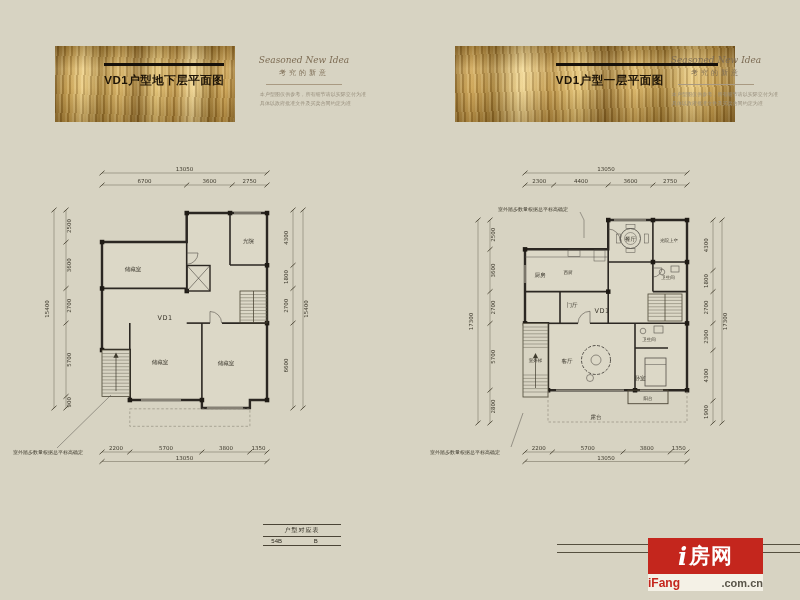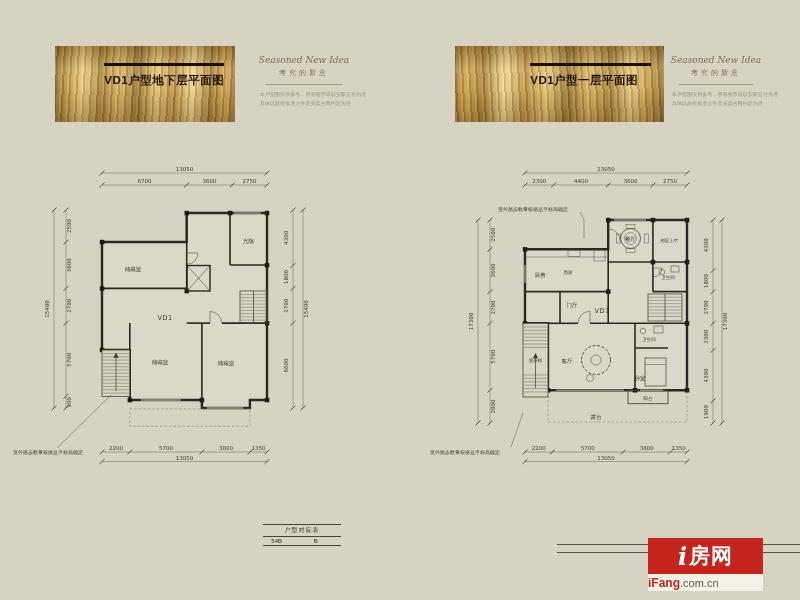--- a/index.html
+++ b/index.html
@@ -5,25 +5,25 @@
   html,body{margin:0;padding:0;}
   .page{position:relative;width:800px;height:600px;background:#d7d3c2;overflow:hidden;
         font-family:"Liberation Sans","DejaVu Sans",sans-serif;}
   
   .banner{position:absolute;top:46px;height:76px;
     background-image:
       linear-gradient(180deg,rgba(70,45,8,.30) 0%,rgba(255,240,200,.18) 30%,rgba(255,235,185,.10) 55%,rgba(70,45,8,.28) 100%),
       repeating-linear-gradient(93deg,rgba(255,235,180,.28) 0 2px,rgba(96,64,14,.26) 2px 4px,rgba(230,200,130,.18) 4px 7px),
       linear-gradient(92deg,#7e5c22 0%,#b98f3e 8%,#e7c87e 16%,#9a742c 26%,#d4ad5c 36%,#8a6526 46%,#e2c172 56%,#b08538 66%,#f0d795 76%,#96702a 86%,#c89c4a 94%,#8a6526 100%);}
   .banner-left{left:55px;width:180px;}
-  .banner-right{left:455px;width:209px;
+  .banner-right{left:455px;width:236px;
     background-image:
       linear-gradient(180deg,rgba(70,45,8,.30) 0%,rgba(255,240,200,.18) 30%,rgba(255,235,185,.10) 55%,rgba(70,45,8,.28) 100%),
       repeating-linear-gradient(87deg,rgba(255,235,180,.28) 0 2px,rgba(96,64,14,.26) 2px 4px,rgba(230,200,130,.18) 4px 7px),
-      linear-gradient(272deg,#7e5c22 0%,#b98f3e 8%,#e7c87e 16%,#9a742c 26%,#d4ad5c 36%,#8a6526 46%,#e2c172 56%,#b08538 66%,#f0d795 76%,#96702a 86%,#c89c4a 94%,#8a6526 100%);}
+      linear-gradient(272deg,#7e5c22 0%,#b98f3e 8%,#e7c87e 16%,#9a742c 26%,#d4ad5c 36%,#8a6526 46%,#e2c172 56%,#b08538 66%,#f0d795 76%,#96702a 86%,#c89c4a 94%,#8a6526 100%); padding-left: 44px;}
   .title-wrap{position:absolute;right:6%;top:17px;min-width:58%;text-align:left;}
   .title-bar{height:3px;background:#17110a;}
   .banner-title{margin-top:7px;font-size:11.5px;font-weight:bold;color:#1d1408;
     letter-spacing:.5px;white-space:nowrap;}
   
   .tagline{position:absolute;top:55px;width:96px;text-align:center;color:#7d6c54;}
   .tagline-left{left:256px;}
   .tagline-right{left:668px;}
   .tag-script{font-family:"DejaVu Serif","Liberation Serif",serif;font-style:italic;
     font-size:9px;white-space:nowrap;}
@@ -47,24 +47,24 @@
   .ut-row{display:flex;padding:1px 0;}
   .ut-row span:first-child{width:35%;}
   .ut-row span:last-child{width:65%;}
   .footer-rule{position:absolute;left:557px;top:544px;width:243px;height:7px;
     border-top:1px solid #55503f;border-bottom:1px solid #55503f;z-index:1;}
   .logo{position:absolute;left:648px;top:538px;width:115px;z-index:2;}
   .logo-red{height:36px;background:#c4261d;color:#fff;display:flex;align-items:center;
     justify-content:center;font-weight:bold;font-size:21px;letter-spacing:1px;}
   .logo-red .logo-i{font-family:"DejaVu Serif","Liberation Serif",serif;font-style:italic;
     font-size:24px;margin-right:1px;}
-  .logo-sub{height:17px;background:#f4f1e6;display:flex;align-items:center;justify-content:flex-start;
+  .logo-sub{height:17px;background:#f4f1e6;display:flex;align-items:center;justify-content:space-between;
     font-size:12px;font-weight:bold;}
   .logo-sub .brand{color:#c4261d;}
-  .logo-sub .suffix{color:#5a564a;font-weight:normal;font-size:11px;}
+  .logo-sub .suffix{color:#5a564a;font-weight:bold;font-size:11px;}
 </style>
 </head>
 <body>
 
 <div class="page">
 
   <div class="banner banner-left">
     <div class="title-wrap">
       <div class="title-bar"></div>
       <div class="banner-title">VD1户型地下层平面图</div>

